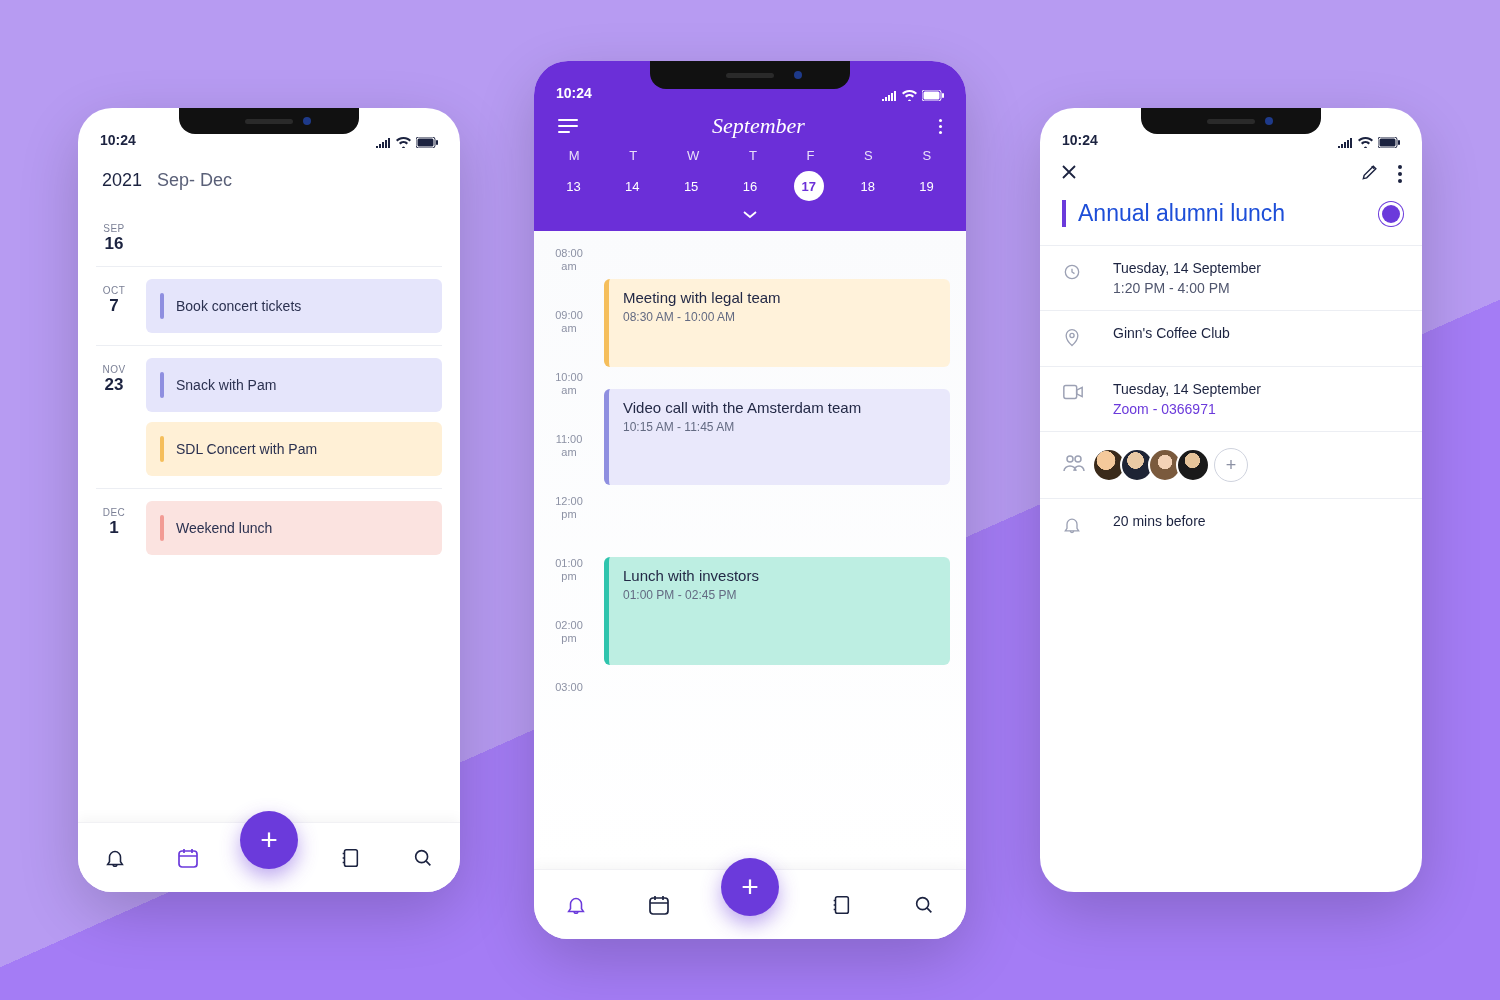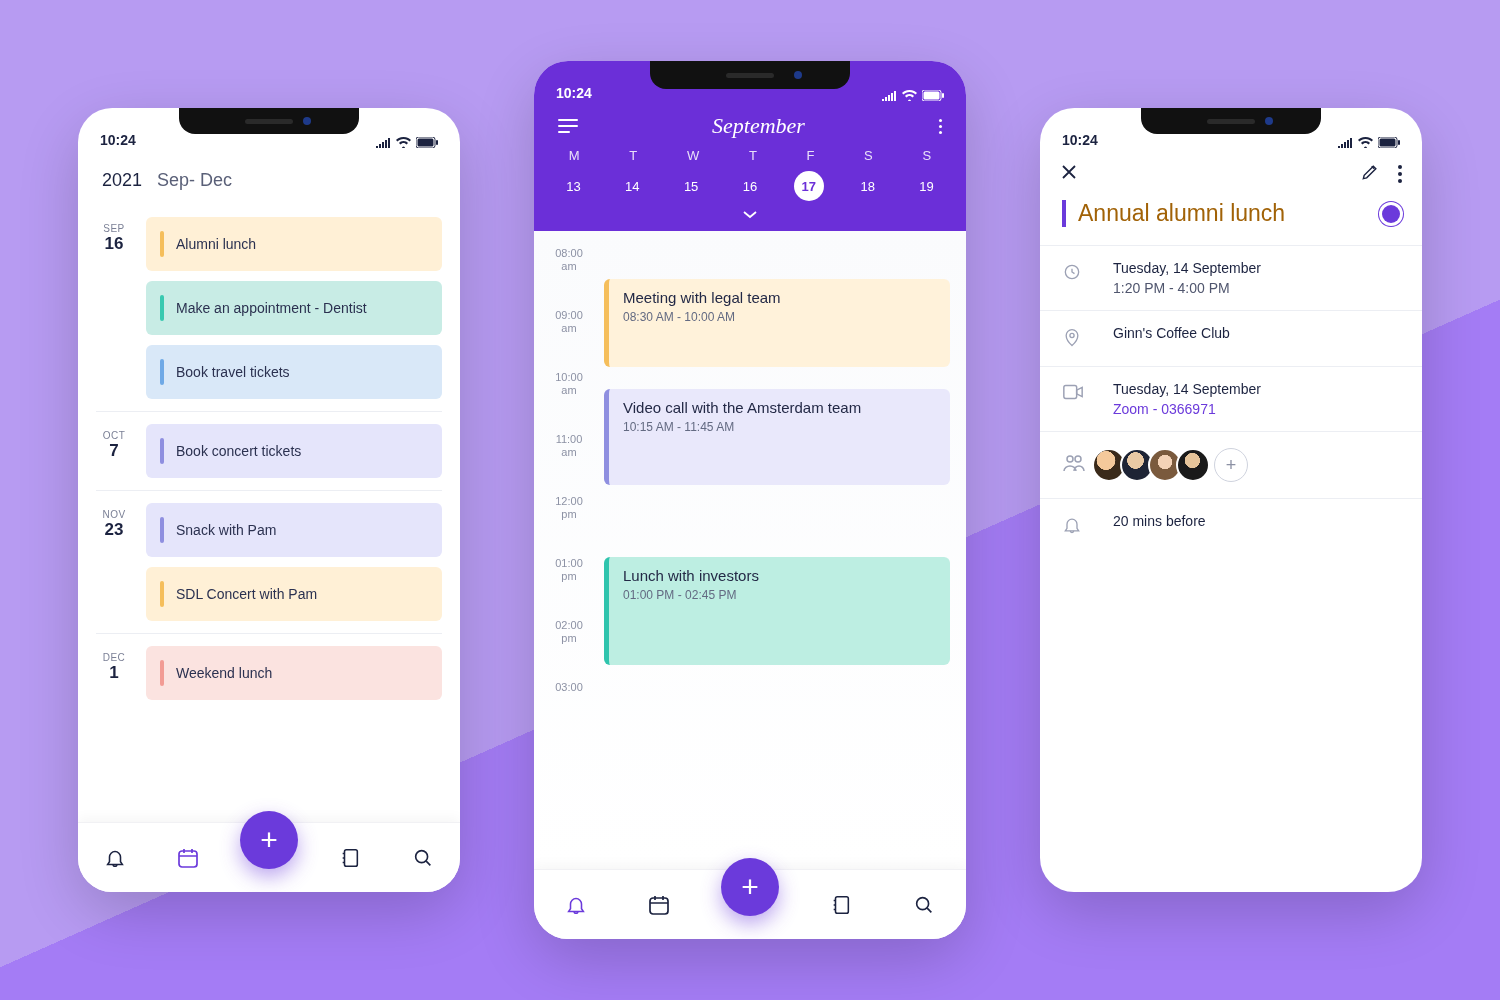--- a/index.html
+++ b/index.html
@@ -155,21 +155,21 @@
   .ev.teal { --bar:#2fc4ad; --bg:#bdeee2; }
 
   
   .p3 .topbar3{ display:flex; justify-content:space-between; align-items:center; padding:10px 20px 6px;}
   .p3 .topbar3 .right{ display:flex; gap:18px; align-items:center;}
   .p3 .title3{
     display:flex; align-items:center; justify-content:space-between;
     padding:8px 22px 18px;
   }
   .p3 .title3 .txt{
-    font-size:23px; color:#a16207; border-left:4px solid #6b3adb; padding-left:12px;
+    font-size:23px; color:#1d4ed8; border-left:4px solid #6b3adb; padding-left:12px;
   }
   .p3 .title3 .dot{
     width:18px;height:18px;border-radius:50%;background:#6b3adb;
     box-shadow:0 0 0 3px #fff, 0 0 0 4px #6b3adb;
   }
   .sect{
     padding:14px 22px;
     border-top:1px solid #eceef3;
     display:flex; gap:27px;
     font-size:14px;
@@ -223,25 +223,20 @@
     <div class="header1">
       <span class="yr">2021</span>
       <span class="range">Sep- Dec</span>
     </div>
 
     <div class="list" id="agenda-list">
         <div class="group">
           <div class="datecol">
             <div class="m">SEP</div>
             <div class="d">16</div>
-          </div>
-          <div class="cards">
-            <div class="card peach">Alumni lunch</div>
-            <div class="card mint">Make an appointment - Dentist</div>
-            <div class="card ice">Book travel tickets</div>
           </div>
         </div>
         <div class="group">
           <div class="datecol">
             <div class="m">OCT</div>
             <div class="d">7</div>
           </div>
           <div class="cards">
             <div class="card lav">Book concert tickets</div>
           </div>

